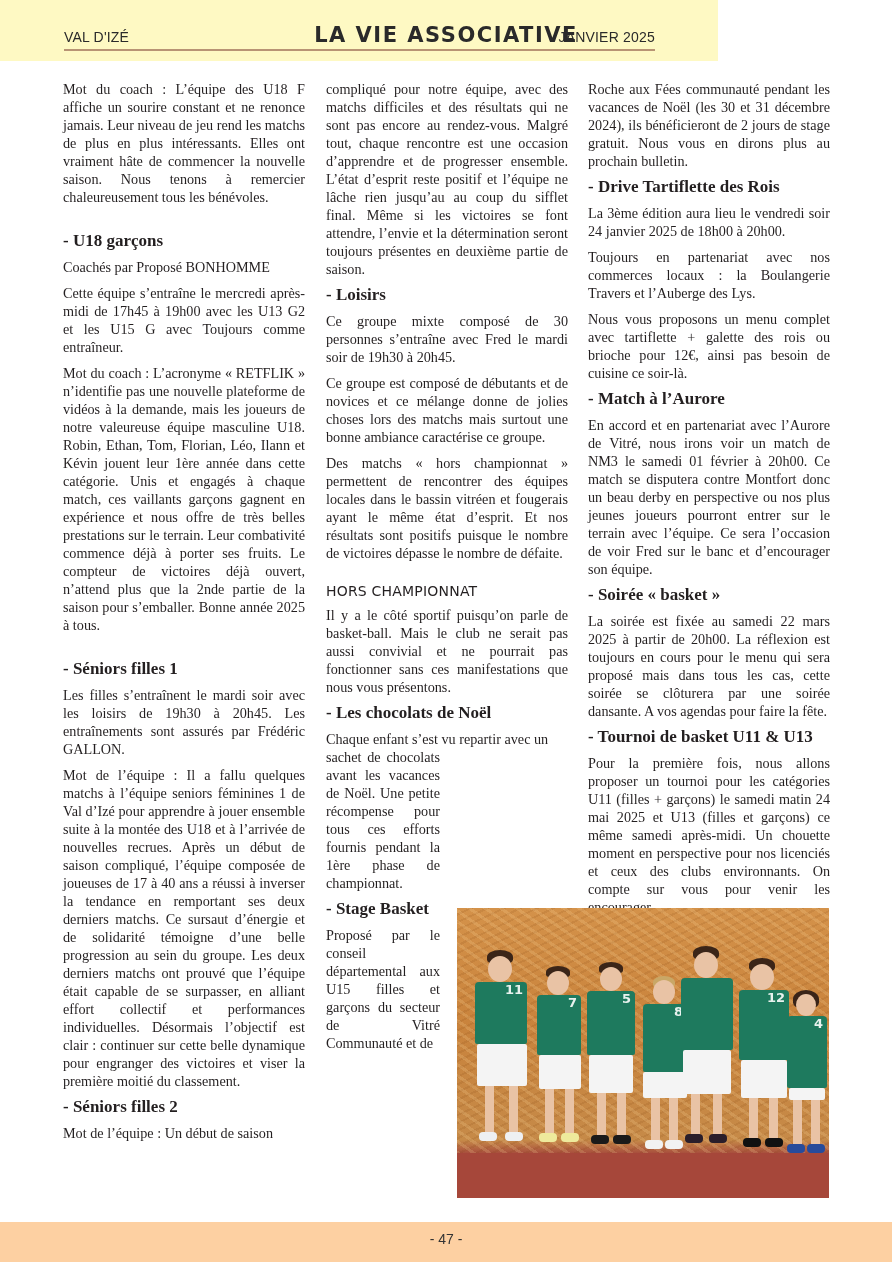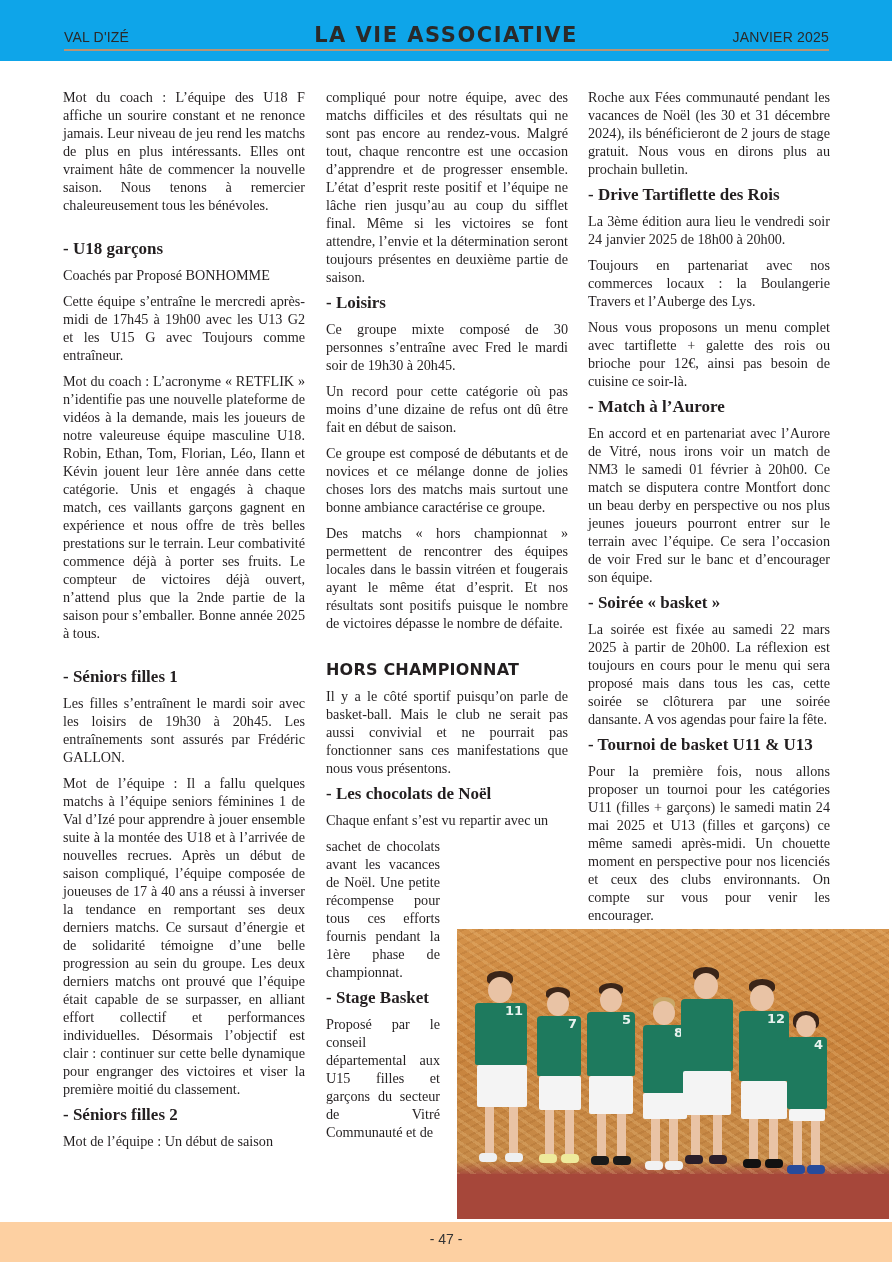--- a/index.html
+++ b/index.html
@@ -1,36 +1,36 @@
 <!DOCTYPE html>
 <html><head>
 <meta charset="utf-8">
 <style>
   html, body { margin:0; padding:0; }
   body { width:892px; height:1262px; position:relative; background:#ffffff; overflow:hidden;
          font-family:"Liberation Serif", serif; color:#231f20; }
-  .header { position:absolute; left:0; top:0; width:892px; height:61px; background:#0ea5e9; }
+  .header { position:absolute; left:0; top:0; width:718px; height:61px; background:#fef9c3; }
   .header .left, .header .right { position:absolute; top:29px; font-family:"Liberation Sans", sans-serif; font-size:14px; color:#2a2a2a; letter-spacing:0.2px; }
   .header .left { left:64px; }
   .header .right { right:63px; }
   .header .title { position:absolute; top:23px; left:0; width:892px; text-align:center; font-family:"DejaVu Sans", sans-serif; font-weight:bold; font-size:21px; letter-spacing:1.5px; color:#2a2a2a; }
   .header .rule { position:absolute; left:64px; right:63px; top:49px; height:2px; background:#b89474; }
   .footer { position:absolute; left:0; top:1222px; width:892px; height:40px; background:#fdd0a2; }
   .footer .page { position:absolute; top:9px; width:892px; text-align:center; font-family:"Liberation Sans", sans-serif; font-size:14px; color:#333; }
   .col { position:absolute; top:80px; width:242px; font-size:14.2px; line-height:18px; text-align:justify; }
-  .col p { margin:8px 0 8px 0; }
+  .col p { margin:0 0 8px 0; }
   .col h3 { margin:0 0 8px 0; font-size:17px; font-weight:bold; }
-  .col h2 { margin:29px 0 6px 0; font-family:"DejaVu Sans", sans-serif; font-size:16px; font-weight:bold; letter-spacing:0.2px; }
+  .col h2 { margin:20px 0 6px 0; font-family:"DejaVu Sans", sans-serif; font-size:14px; font-weight:normal; letter-spacing:0.2px; }
   .gap { height:18px; }
   .c1 { left:63px; }
   .c2 { left:326px; }
   .c3 { left:588px; }
   .narrow { width:114px; }
-  .photo { position:absolute; left:457px; top:908px; width:432px; height:290px;
-           background:linear-gradient(180deg,#d4924a 0%,#c9833c 40%,#c68a48 80%,#a5493c 85%,#a8483b 100%); overflow:hidden;margin-top:21px; }
+  .photo { position:absolute; left:457px; top:908px; width:372px; height:290px;
+           background:linear-gradient(180deg,#d4924a 0%,#c9833c 40%,#c68a48 80%,#a5493c 85%,#a8483b 100%); overflow:hidden; }
   .wall-tex { position:absolute; inset:0; background:
       repeating-linear-gradient(35deg, rgba(255,220,160,0.18) 0 3px, rgba(0,0,0,0) 3px 9px),
       repeating-linear-gradient(-25deg, rgba(120,60,10,0.12) 0 2px, rgba(0,0,0,0) 2px 7px); }
   .floor { position:absolute; left:0; right:0; bottom:0; height:45px; background:#a6473a; }
   .player { position:absolute; }
   .player .head { position:absolute; border-radius:50%; background:#e9c3a5; }
   .player .hair { position:absolute; border-radius:50% 50% 30% 30%; background:#3b2518; }
   .player .jersey { position:absolute; background:#1e7a5e; border-radius:4px 4px 2px 2px; color:#e8f2ee; font-family:"DejaVu Sans", sans-serif; font-weight:bold; font-size:13px; text-align:right; padding-right:4px; box-sizing:border-box; }
   .player .shorts { position:absolute; background:#f4f4f4; border-radius:2px; }
   .player .leg { position:absolute; background:#e9c3a5; width:9px; }
@@ -58,21 +58,20 @@
   <p>Les filles s’entraînent le mardi soir avec les loisirs de 19h30 à 20h45. Les entraînements sont assurés par Frédéric GALLON.</p>
   <p>Mot de l’équipe : Il a fallu quelques matchs à l’équipe seniors féminines 1 de Val d’Izé pour apprendre à jouer ensemble suite à la montée des U18 et à l’arrivée de nouvelles recrues. Après un début de saison compliqué, l’équipe composée de joueuses de 17 à 40 ans a réussi à inverser la tendance en remportant ses deux derniers matchs. Ce sursaut d’énergie et de solidarité témoigne d’une belle progression au sein du groupe. Les deux derniers matchs ont prouvé que l’équipe était capable de se surpasser, en alliant effort collectif et performances individuelles. Désormais l’objectif est clair : continuer sur cette belle dynamique pour engranger des victoires et viser la première moitié du classement.</p>
   <h3>- Séniors filles 2</h3>
   <p>Mot de l’équipe : Un début de saison</p>
 </div>
 
 <div class="col c2">
   <p>compliqué pour notre équipe, avec des matchs difficiles et des résultats qui ne sont pas encore au rendez-vous. Malgré tout, chaque rencontre est une occasion d’apprendre et de progresser ensemble. L’état d’esprit reste positif et l’équipe ne lâche rien jusqu’au au coup du sifflet final. Même si les victoires se font attendre, l’envie et la détermination seront toujours présentes en deuxième partie de saison.</p>
   <h3>- Loisirs</h3>
   <p>Ce groupe mixte composé de 30 personnes s’entraîne avec Fred le mardi soir de 19h30 à 20h45.</p>
-  <p>Un record pour cette catégorie où pas moins d’une dizaine de refus ont dû être fait en début de saison.</p>
   <p>Ce groupe est composé de débutants et de novices et ce mélange donne de jolies choses lors des matchs mais surtout une bonne ambiance caractérise ce groupe.</p>
   <p>Des matchs « hors championnat » permettent de rencontrer des équipes locales dans le bassin vitréen et fougerais ayant le même état d’esprit. Et nos résultats sont positifs puisque le nombre de victoires dépasse le nombre de défaite.</p>
   <h2>HORS CHAMPIONNAT</h2>
   <p>Il y a le côté sportif puisqu’on parle de basket-ball. Mais le club ne serait pas aussi convivial et ne pourrait pas fonctionner sans ces manifestations que nous vous présentons.</p>
   <h3>- Les chocolats de Noël</h3>
   <p style="margin:0;">Chaque enfant s’est vu repartir avec un</p>
   <div class="narrow">
     <p>sachet de chocolats avant les vacances de Noël. Une petite récompense pour tous ces efforts fournis pendant la 1ère phase de championnat.</p>
     <h3>- Stage Basket</h3>
     <p>Proposé par le conseil départemental aux U15 filles et garçons du secteur de Vitré Communauté et de</p>

